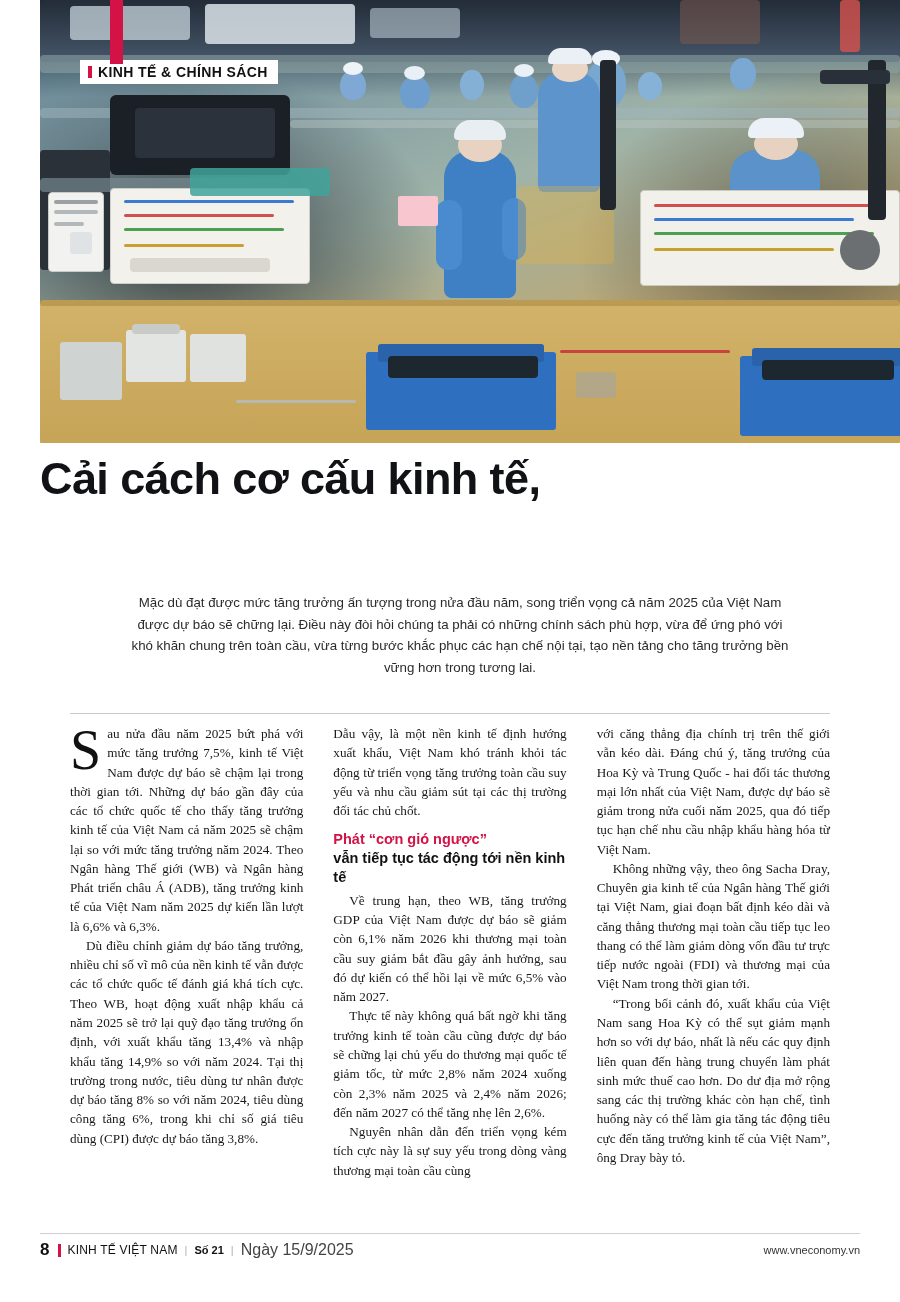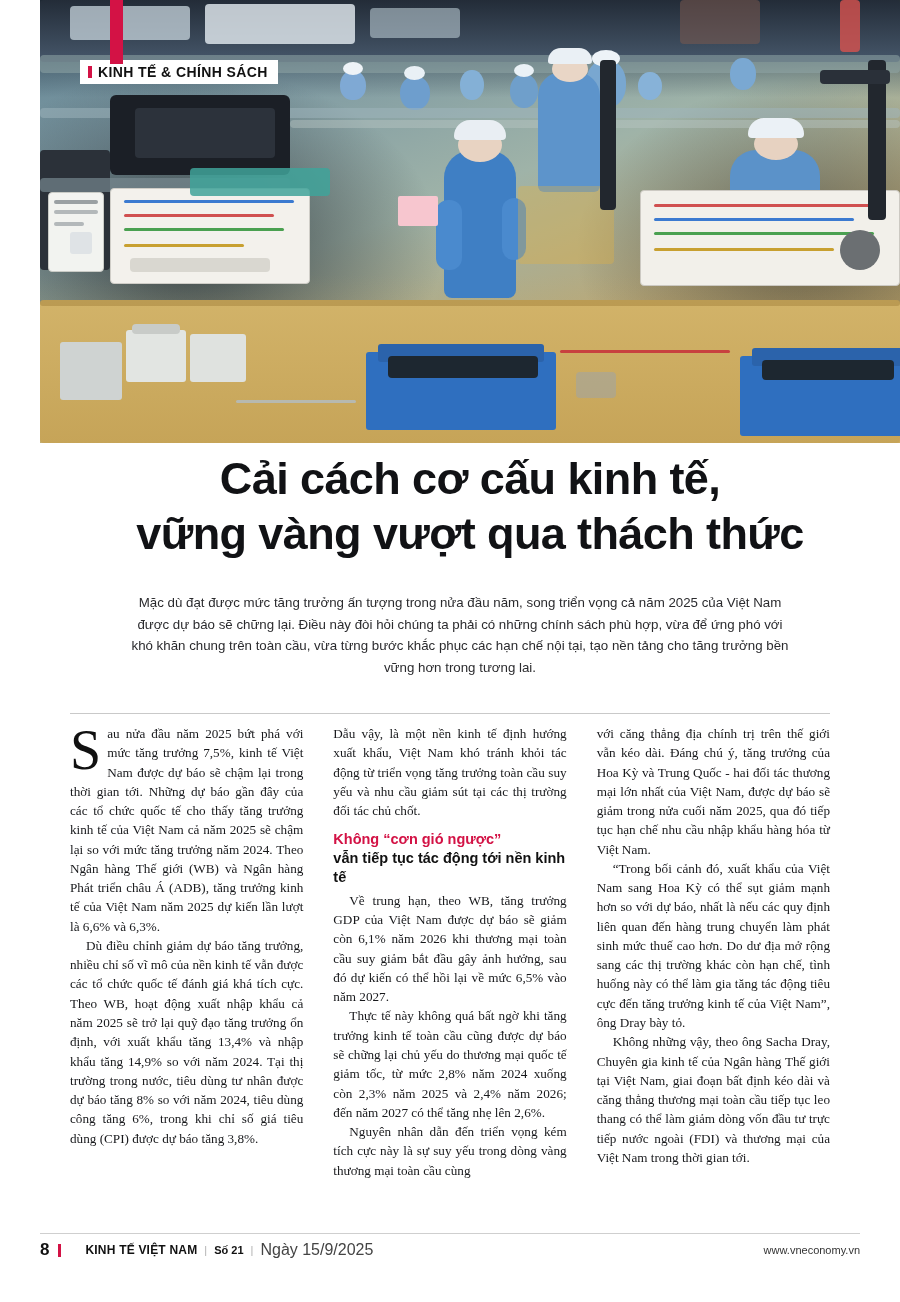--- a/index.html
+++ b/index.html
@@ -57,21 +57,21 @@
   .hero-kicker .tick { display:inline-block; width: 4px; height: 12px; background: #d31245; }
 
   .red-bar {
     position: absolute; left: 70px; top: 0; width: 13px; height: 64px;
     background: #d31245; z-index: 6;
   }
 
   
   .headline-wrap {
     position: absolute; left: 40px; top: 452px; width: 860px;
-    text-align: center;
+    text-align: left;
   }
   .headline {
     font-family: "Liberation Sans", sans-serif;
     font-weight: bold;
     font-size: 45px;
     line-height: 1.22;
     letter-spacing: -0.6px;
     color: #111215;
     margin: 0;
   }
@@ -155,21 +155,21 @@
     font-family: "Liberation Sans", sans-serif;
     font-size: 11px;
     color: #333;
   }
   .footer .pageno {
     font-weight: bold; font-size: 17px; color: #111; margin-right: 9px;
   }
   .footer .vtick {
     display: inline-block; width: 3px; height: 13px; background: #d31245; margin-right: 6px;
   }
-  .footer .brand { font-weight: bold; font-size: 12px; color: #111; letter-spacing: 0.2px; margin-left: 18px; }
+  .footer .brand { font-weight: normal; font-size: 12px; color: #111; letter-spacing: 0.2px; }
   .footer .sep { margin: 0 7px; color: #b0b0b0; }
   .footer .issue { font-weight: bold; font-size: 11px; color: #111; }
   .footer .date { font-size: 16px; color: #444; }
   .footer .site { margin-left: auto; font-size: 11px; color: #333; }
 </style>
 </head>
 <body>
 
 <div class="page">
 
@@ -275,53 +275,52 @@
 
     <div class="hero-kicker">
       <span class="tick"></span>
       <span>KINH TẾ &amp; CHÍNH SÁCH</span>
     </div>
   </div>
 
   <div class="headline-wrap">
     <h1 class="headline">
       <span>Cải cách cơ cấu kinh tế,</span>
-      <span class="l2">vững vàng vượt qua thách thức</span>
     </h1>
   </div>
 
   <div class="deck">Mặc dù đạt được mức tăng trưởng ấn tượng trong nửa đầu năm, song triển vọng cả năm 2025 của Việt Nam được dự báo sẽ chững lại. Điều này đòi hỏi chúng ta phải có những chính sách phù hợp, vừa để ứng phó với khó khăn chung trên toàn cầu, vừa từng bước khắc phục các hạn chế nội tại, tạo nền tảng cho tăng trưởng bền vững hơn trong tương lai.</div>
 
 
   <div class="rule"></div>
 
   <div class="cols">
 
     <div class="col">
       <p class="first dropcap-p">
         <span class="dropcap">S</span><span>au nửa đầu năm 2025 bứt phá với mức tăng trưởng 7,5%, kinh tế Việt Nam được dự báo sẽ chậm lại trong thời gian tới. Những dự báo gần đây của các tổ chức quốc tế cho thấy tăng trưởng kinh tế của Việt Nam cả năm 2025 sẽ chậm lại so với mức tăng trưởng năm 2024. Theo Ngân hàng Thế giới (WB) và Ngân hàng Phát triển châu Á (ADB), tăng trưởng kinh tế của Việt Nam năm 2025 dự kiến lần lượt là 6,6% và 6,3%.</span>
       </p>
       <p>Dù điều chỉnh giảm dự báo tăng trưởng, nhiều chỉ số vĩ mô của nền kinh tế vẫn được các tổ chức quốc tế đánh giá khá tích cực. Theo WB, hoạt động xuất nhập khẩu cả năm 2025 sẽ trở lại quỹ đạo tăng trưởng ổn định, với xuất khẩu tăng 13,4% và nhập khẩu tăng 14,9% so với năm 2024. Tại thị trường trong nước, tiêu dùng tư nhân được dự báo tăng 8% so với năm 2024, tiêu dùng công tăng 6%, trong khi chỉ số giá tiêu dùng (CPI) được dự báo tăng 3,8%.</p>
     </div>
 
     <div class="col">
       <p class="first">Dẫu vậy, là một nền kinh tế định hướng xuất khẩu, Việt Nam khó tránh khỏi tác động từ triển vọng tăng trưởng toàn cầu suy yếu và nhu cầu giảm sút tại các thị trường đối tác chủ chốt.</p>
       <div class="subhead">
-        <span class="red">Không “cơn gió ngược”</span><br>
+        <span class="red">Phát “cơn gió ngược”</span><br>
         <span class="dark">vẫn tiếp tục tác động tới nền kinh tế</span>
       </div>
       <p>Về trung hạn, theo WB, tăng trưởng GDP của Việt Nam được dự báo sẽ giảm còn 6,1% năm 2026 khi thương mại toàn cầu suy giảm bắt đầu gây ảnh hưởng, sau đó dự kiến có thể hồi lại về mức 6,5% vào năm 2027.</p>
       <p>Thực tế này không quá bất ngờ khi tăng trưởng kinh tế toàn cầu cũng được dự báo sẽ chững lại chủ yếu do thương mại quốc tế giảm tốc, từ mức 2,8% năm 2024 xuống còn 2,3% năm 2025 và 2,4% năm 2026; đến năm 2027 có thể tăng nhẹ lên 2,6%.</p>
       <p>Nguyên nhân dẫn đến triển vọng kém tích cực này là sự suy yếu trong dòng vàng thương mại toàn cầu cùng</p>
     </div>
 
     <div class="col">
       <p class="first">với căng thẳng địa chính trị trên thế giới vẫn kéo dài. Đáng chú ý, tăng trưởng của Hoa Kỳ và Trung Quốc - hai đối tác thương mại lớn nhất của Việt Nam, được dự báo sẽ giảm trong nửa cuối năm 2025, qua đó tiếp tục hạn chế nhu cầu nhập khẩu hàng hóa từ Việt Nam.</p>
+      <p>Không những vậy, theo ông Sacha Dray, Chuyên gia kinh tế của Ngân hàng Thế giới tại Việt Nam, giai đoạn bất định kéo dài và căng thẳng thương mại toàn cầu tiếp tục leo thang có thể làm giảm dòng vốn đầu tư trực tiếp nước ngoài (FDI) và thương mại của Việt Nam trong thời gian tới.</p>
       <p>“Trong bối cảnh đó, xuất khẩu của Việt Nam sang Hoa Kỳ có thể sụt giảm mạnh hơn so với dự báo, nhất là nếu các quy định liên quan đến hàng trung chuyển làm phát sinh mức thuế cao hơn. Do dư địa mở rộng sang các thị trường khác còn hạn chế, tình huống này có thể làm gia tăng tác động tiêu cực đến tăng trưởng kinh tế của Việt Nam”, ông Dray bày tỏ.</p>
-      <p>Không những vậy, theo ông Sacha Dray, Chuyên gia kinh tế của Ngân hàng Thế giới tại Việt Nam, giai đoạn bất định kéo dài và căng thẳng thương mại toàn cầu tiếp tục leo thang có thể làm giảm dòng vốn đầu tư trực tiếp nước ngoài (FDI) và thương mại của Việt Nam trong thời gian tới.</p>
     </div>
 
   </div>
 
   <div class="footer-rule"></div>
   <div class="footer">
     <span class="pageno">8</span>
     <span class="vtick"></span>
     <span class="brand">KINH TẾ VIỆT NAM</span>
     <span class="sep">|</span>

